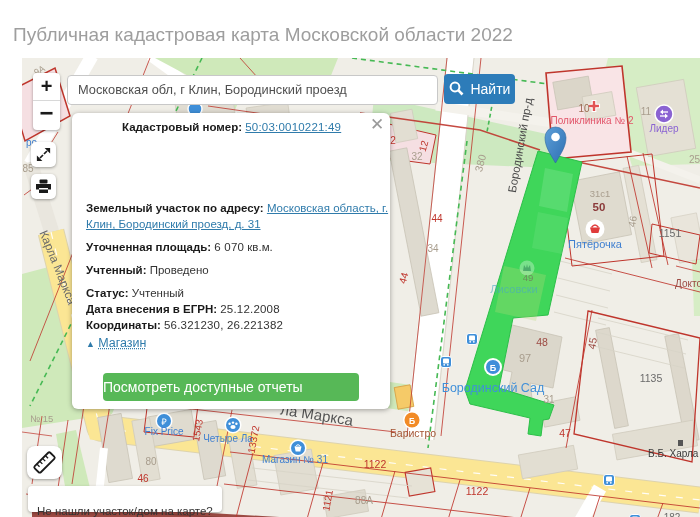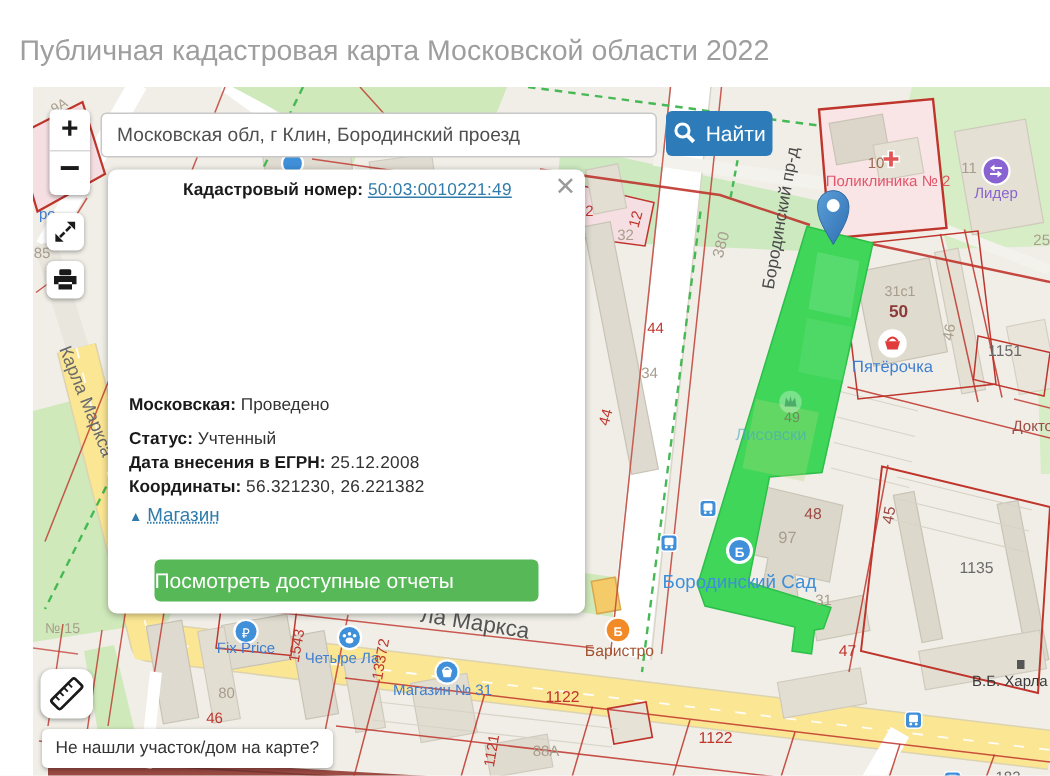--- a/index.html
+++ b/index.html
@@ -19,21 +19,21 @@
 #zoomctl { position:absolute; left:33px; top:57px; width:27px; height:57px;
   background:#fff; border-radius:4px; box-shadow:0 1px 3px rgba(0,0,0,0.35); }
 #zoomctl .zp { height:28px; text-align:center; font-size:20px; font-weight:bold;
   color:#1a1a1a; line-height:27px; border-bottom:1px solid #d8d8d8; }
 #zoomctl .zm { height:28px; text-align:center; font-size:24px; font-weight:bold;
   color:#1a1a1a; line-height:24px; }
 .sqbtn { position:absolute; width:25px; height:25px; background:#fff;
   border-radius:5px; box-shadow:0 1px 3px rgba(0,0,0,0.35); }
 #tooltip { position:absolute; left:28px; top:470px; height:26px;
   background:#fff; border-radius:4px; box-shadow:0 1px 3px rgba(0,0,0,0.3);
-  font-size:11.5px; color:#333; line-height:26px; padding:0 9px; }
+  font-size:11.5px; color:#333; line-height:26px; padding:12px 9px; }
 #card { position:absolute; left:72px; top:97px; width:318px; height:296px;
   background:#fff; border-radius:6px; box-shadow:0 1px 5px rgba(0,0,0,0.35);
   font-size:11.5px; color:#333; }
 #card .p { position:absolute; left:14px; right:4px; line-height:16px; white-space:nowrap; }
 #card b { color:#1a1a1a; }
 #card a { color:#2f7bab; text-decoration:underline; }
 .num { letter-spacing:0.2px; }
 #closex { position:absolute; right:5px; top:4px; width:16px; height:16px;
   color:#9a9a9a; font-size:17px; line-height:16px; text-align:center; }
 #report { position:absolute; left:31px; top:260px; width:256px; height:28px;
@@ -443,23 +443,25 @@
 
 <div id="tooltip">Не нашли участок/дом на карте?</div>
 
 <div id="card">
 
 <div id="closex">✕</div>
 
 <div class="p" style="top:6px;padding-left:36px;"><b>Кадастровый номер:</b> <a class="num">50:03:0010221:49</a></div>
 
 
-
-
-<div class="p" style="top:149px;"><b>Московская:</b> Проведено</div>
+<div class="p" style="top:87px;"><b>Земельный участок по адресу:</b> <a>Московская область, г.</a><br><a>Клин, Бородинский проезд, д. 31</a></div>
+
+<div class="p" style="top:126px;"><b>Уточненная площадь:</b> <span class="num">6 070</span> кв.м.</div>
+
+<div class="p" style="top:149px;"><b>Учтенный:</b> Проведено</div>
 
 <div class="p" style="top:172px;"><b>Статус:</b> Учтенный<br><b>Дата внесения в ЕГРН:</b> <span class="num">25.12.2008</span><br><b>Координаты:</b> <span class="num">56.321230, 26.221382</span></div>
 
 <div class="p" style="top:222px;"><span style="color:#2f7bab;font-size:9px;">▲</span> <span id="kratko">Магазин</span></div>
 
 <div id="report">Посмотреть доступные отчеты</div>
 </div>
 </div>
 
 </body></html>

